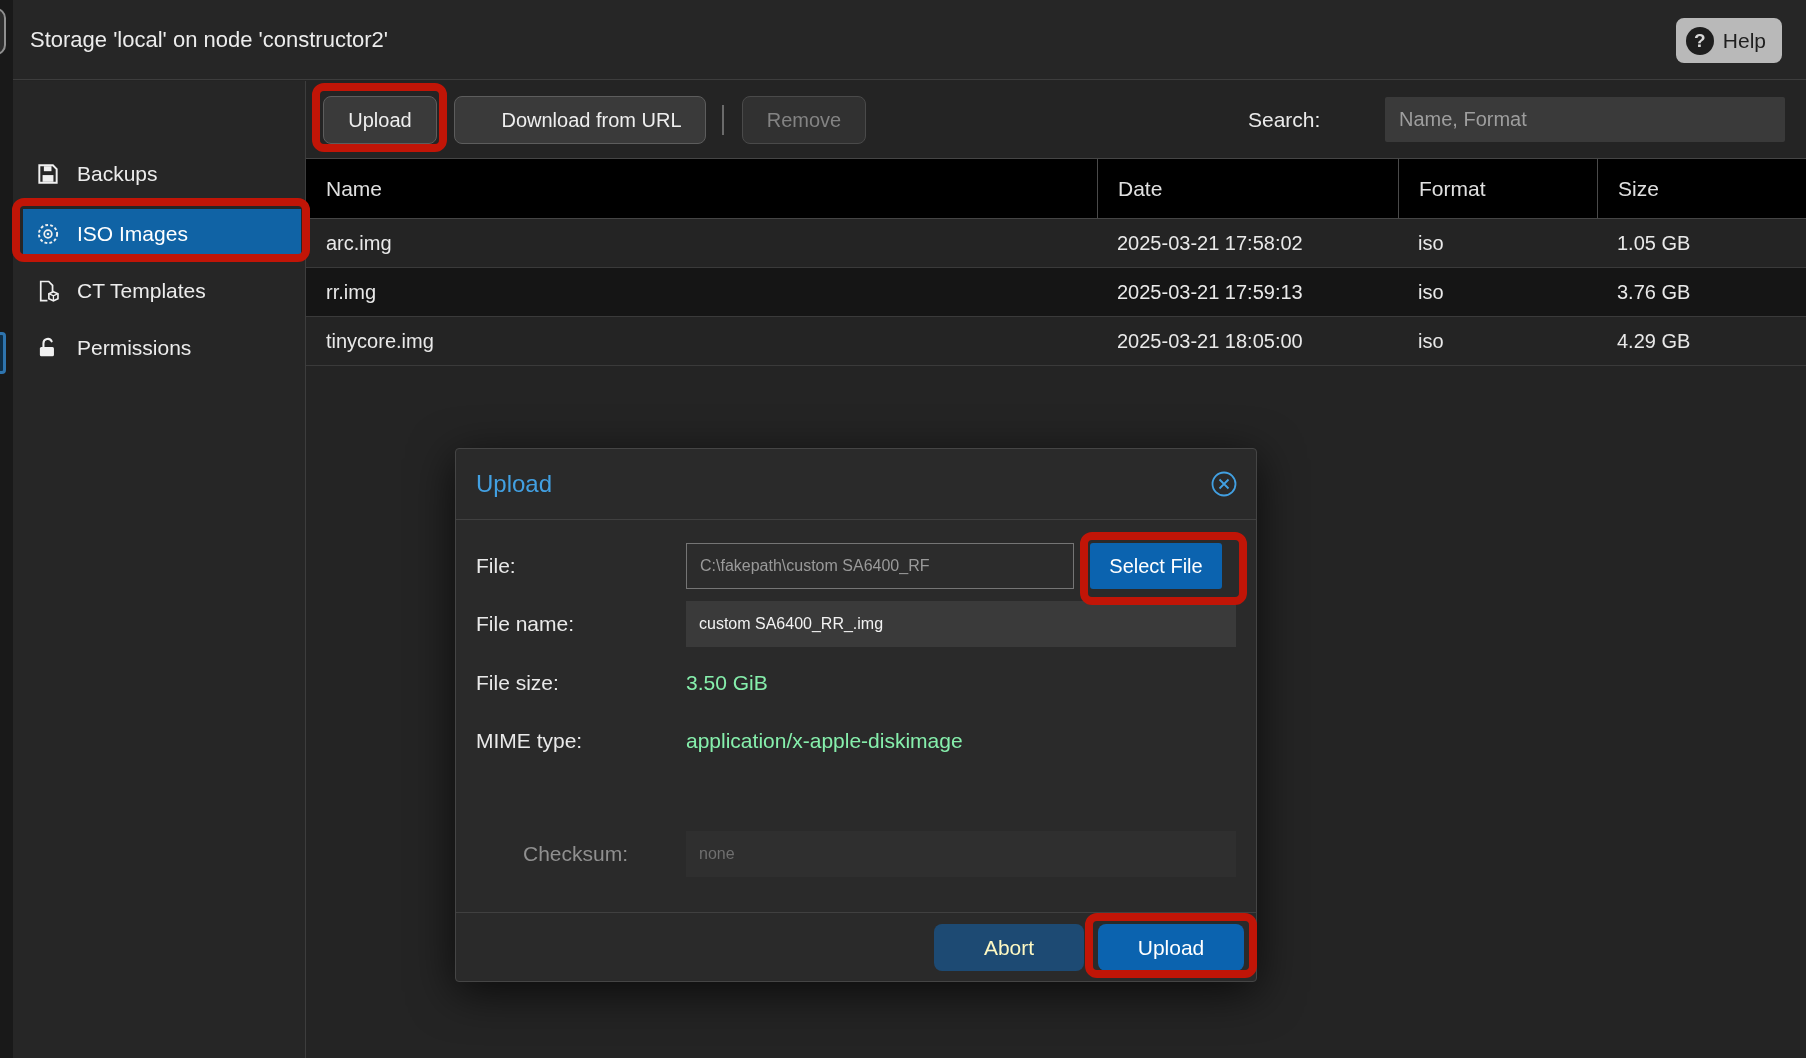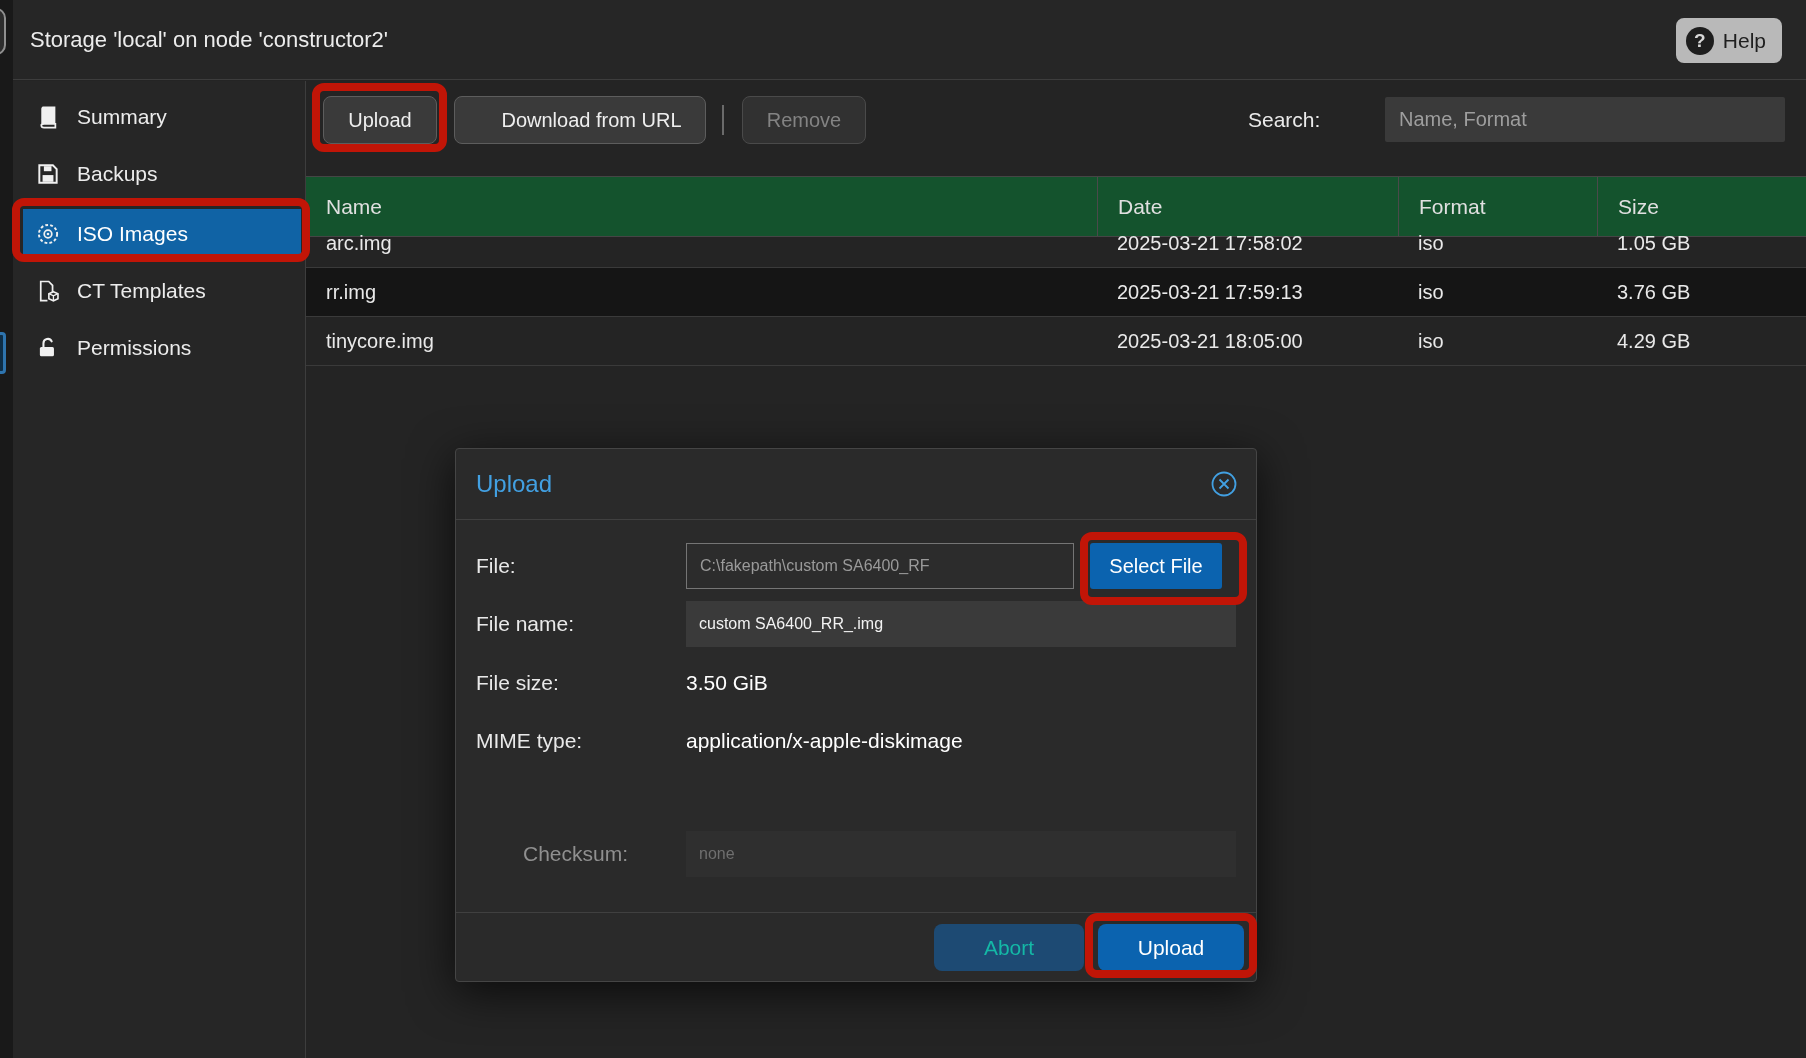--- a/index.html
+++ b/index.html
@@ -42,21 +42,21 @@
   .tbtn--download { left:148px; width:252px;padding-left:23px; }
   .tbtn--disabled { left:436px; width:124px; background:#313131; border-color:#4a4a4a; color:#838383; cursor:default; }
   .tb-sep { position:absolute; left:416px; top:24px; width:2px; height:30px; background:#6a6a6a; }
   .search-label { position:absolute; left:942px; top:0; height:78px; line-height:78px; color:#eaeaea; font-size:21px; }
   .search-input { position:absolute; left:1079px; top:16px; width:400px; height:45px;
                   background:#3a3a3a; border:none; border-radius:2px; padding:0 14px;
                   color:#e8e8e8; font-size:20px; font-family:inherit; }
   .search-input::placeholder { color:#9e9e9e; }
 
   
-  .thead { position:absolute; left:0; top:95px; width:1500px; height:61px; background:#14532d;
+  .thead { position:absolute; left:0; top:77px; width:1500px; height:61px; background:#000000;
            border-top:1px solid #454545; border-bottom:1px solid #454545; }
   .thcell { position:absolute; top:0; height:59px; line-height:59px; padding-left:20px;
             color:#e0e0e0; font-size:21px; cursor:pointer; }
   .thcell + .thcell { border-left:1px solid #4a4a4a; }
   .col0 { left:0;      width:791px; }
   .col1 { left:791px;  width:301px; }
   .col2 { left:1092px; width:199px; }
   .col3 { left:1291px; width:209px; }
   .trow { position:absolute; left:0; width:1500px; height:49px; border-bottom:1px solid #3a3a3a; cursor:pointer; }
   .trow--dark { background:#151515;padding-left:44px; }
@@ -66,37 +66,37 @@
   
   .dialog { position:absolute; left:455px; top:448px; width:802px; height:534px;
             background:#2a2a2a; border:1px solid #454545; border-radius:4px;
             box-shadow:0 10px 45px rgba(0,0,0,0.7); z-index:10; }
   .dlg-header { position:absolute; left:0; top:0; width:100%; height:71px; border-bottom:1px solid #404040; }
   .dlg-title { position:absolute; left:20px; top:0; height:70px; line-height:70px; color:#42a0e2; font-size:24px; }
   .dlg-close { position:absolute; right:18px; top:21px; width:28px; height:28px; cursor:pointer; }
   .frow { position:absolute; left:0; width:100%; height:46px; }
   .flabel { position:absolute; left:20px; top:0; height:46px; line-height:46px; color:#e9e9e9; font-size:21px; }
   .flabel--dim { color:#8f8f8f;margin-left:47px; }
-  .fval { position:absolute; left:230px; top:0; height:46px; line-height:46px; color:#ffffff; font-size:21px; }
+  .fval { position:absolute; left:230px; top:0; height:46px; line-height:46px; color:#86efac; font-size:21px; }
   .inp { position:absolute; top:0; height:46px; font-size:16px; font-family:inherit; padding:0 13px; border:none; }
   .inp--file { left:230px; width:388px; background:#2c2c2c; border:1px solid #757575; color:#9a9a9a; }
   .inp--filename { left:230px; width:550px; background:#3a3a3a; color:#f2f2f2; }
   .inp--checksum { left:230px; width:550px; background:#2f2f2f; color:#6f6f6f; }
   .inp--checksum::placeholder { color:#6f6f6f; }
   .selectfile-btn { position:absolute; left:634px; top:0; width:132px; height:46px;
                     background:#0b63af; border:none; border-radius:3px; color:#ffffff;
                     font-size:20px; cursor:pointer; font-family:inherit; }
   .dd { position:absolute; left:230px; top:0; width:550px; height:46px; background:#3a3a3a;
         border-radius:2px; cursor:pointer; }
   .dd-text { position:absolute; left:13px; top:0; height:46px; line-height:46px; color:#f2f2f2; font-size:20px; }
   .dd-chev { position:absolute; right:14px; top:19px; }
   .dlg-footer-line { position:absolute; left:0; top:463px; width:100%; border-top:1px solid #404040; }
   .dbtn { position:absolute; top:475px; height:47px; border:none; border-radius:8px;
           font-size:21px; cursor:pointer; font-family:inherit; }
-  .dbtn--abort  { left:478px; width:150px; background:#1d4a73; color:#14b8a6; }
+  .dbtn--abort  { left:478px; width:150px; background:#1d4a73; color:#fef9c3; }
   .dbtn--upload { left:642px; width:146px; background:#0b63af; color:#ffffff; }
 
   
   .anno { position:absolute; border:8px solid #c11507; border-radius:12px;
           pointer-events:none; z-index:30; }
   .anno--tb-upload  { left:312px;  top:83px;  width:135px; height:69px; }
   .anno--iso        { left:12px;   top:198px; width:298px; height:64px; }
   .anno--selectfile { left:1080px; top:532px; width:167px; height:73px; }
   .anno--dlg-upload { left:1085px; top:913px; width:172px; height:65px; }
 </style>
@@ -112,29 +112,20 @@
 
   <div class="titlebar">
     <span class="page-title">Storage 'local' on node 'constructor2'</span>
     <button class="help-btn">
       <span class="help-q">?</span>
       <span>Help</span>
     </button>
   </div>
 
   <div class="sidebar">
-    <div class="side-item" style="top:11px;">
-      <span class="icn">
-        <svg viewBox="0 0 24 24" width="26" height="26">
-            <path d="M7.2 2.2h11.6v16.2H8.4c-1 0-1.9.3-2.6.9V4.4c0-1.2 1-2.2 1.4-2.2z" fill="currentColor"></path>
-            <path d="M5.8 19.3c.7-.6 1.6-.9 2.6-.9h10.4v3.4H8.4c-1.5 0-2.6-1.1-2.6-2.5z" fill="none" stroke="currentColor" stroke-width="1.6"></path>
-          </svg>
-      </span>
-      <span>Summary</span>
-    </div>
     <div class="side-item" style="top:68px;">
       <span class="icn">
         <svg viewBox="0 0 24 24" width="26" height="26">
             <path d="M4 4h12.5L20 7.5V20H4z" fill="none" stroke="currentColor" stroke-width="1.8"></path>
             <rect x="8.2" y="4.8" width="7" height="4.6" fill="currentColor"></rect>
             <rect x="7" y="13" width="10" height="6.2" fill="currentColor"></rect>
           </svg>
       </span>
       <span>Backups</span>
     </div>

